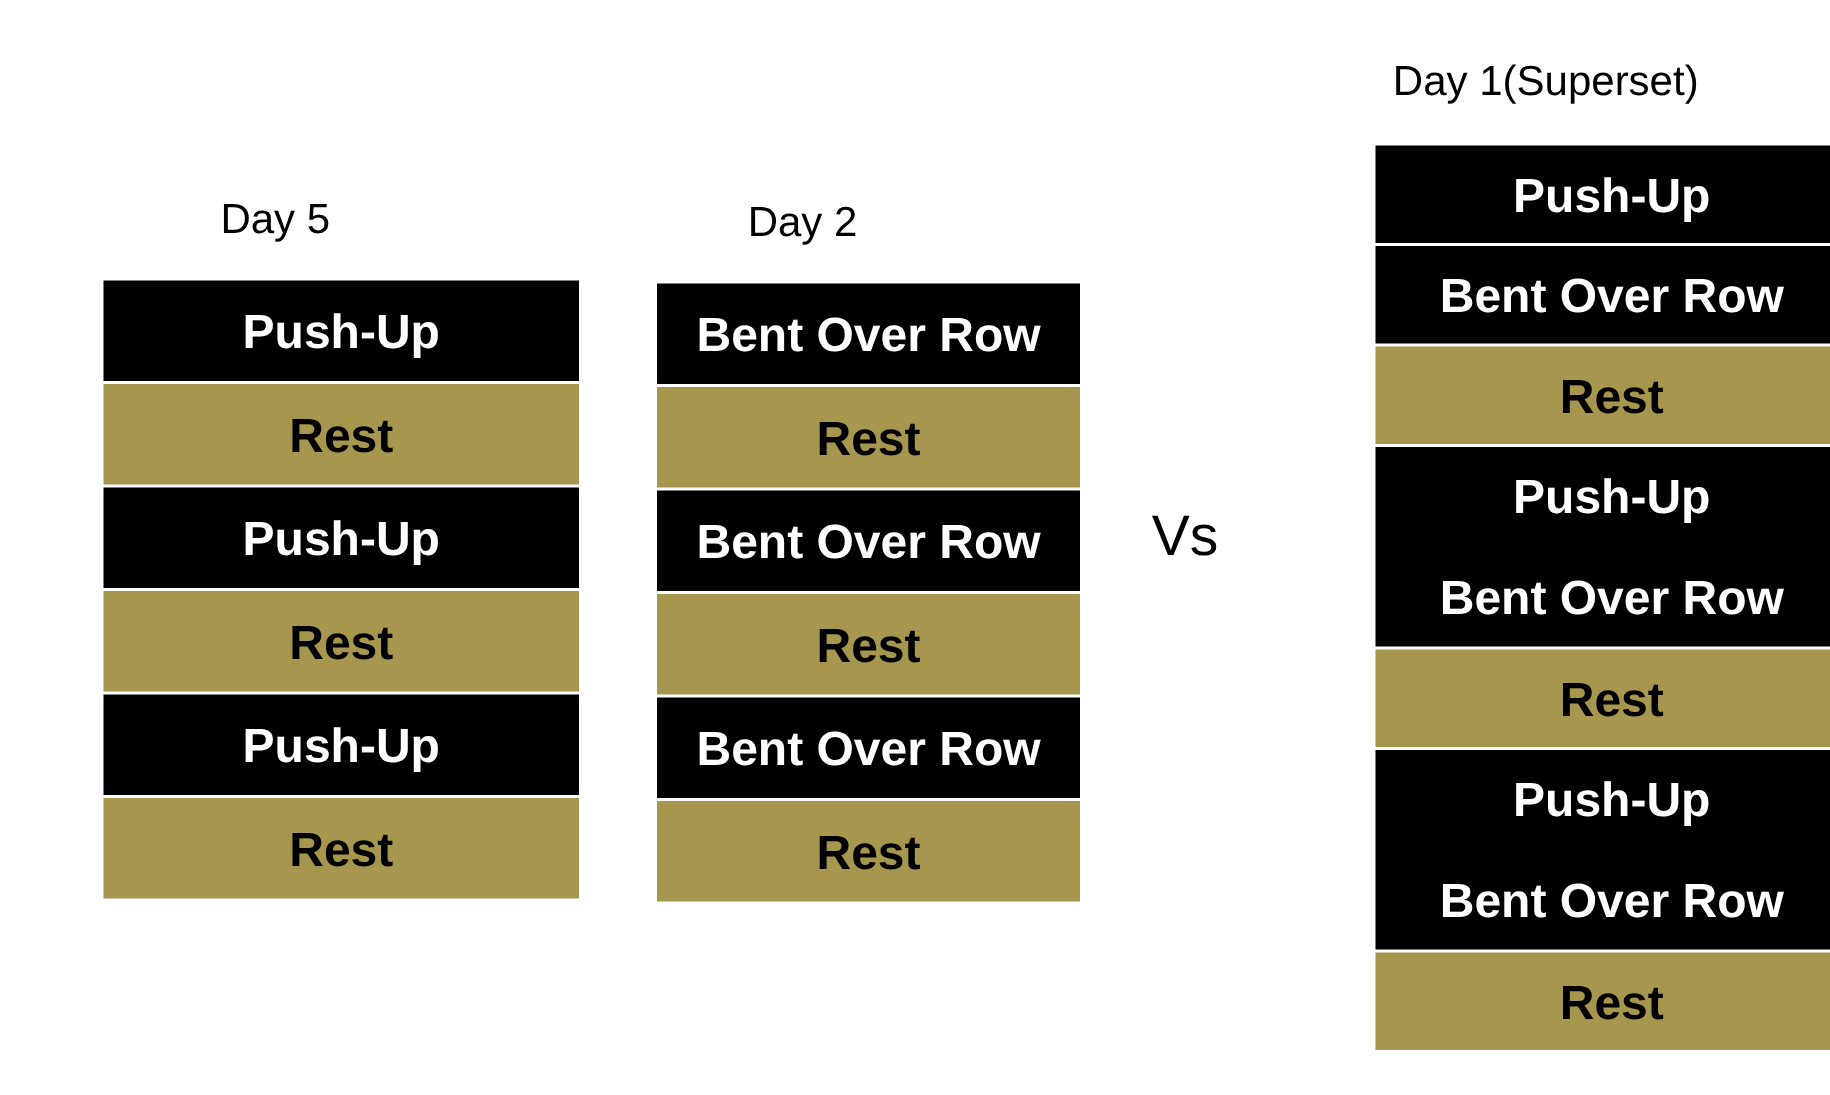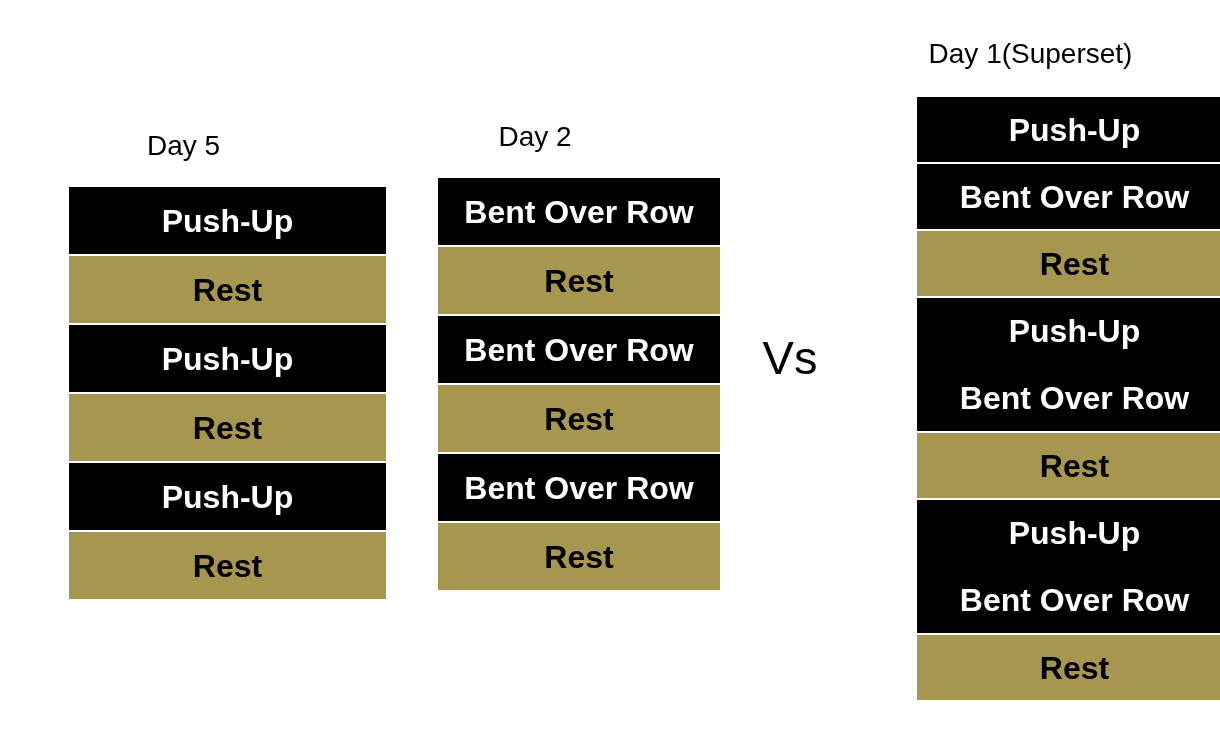--- a/index.html
+++ b/index.html
@@ -44,38 +44,38 @@
   .bar.exercise { background: #000000; color: #ffffff; }
   .bar.rest     { background: #a6964e; color: #000000; }
   .bar-label {
     font-size: 32px;
     font-weight: 700;
     line-height: 1;
     white-space: nowrap;
   }
   
   #col-day1 { left: 25px;  top: 122px; width: 317px; }
-  #col-day2 { left: 394px; top: 113px; width: 282px; }
+  #col-day2 { left: 394px; top: 124px; width: 282px; }
   #col-day1 .col-title, #col-day2 .col-title { margin-bottom: 17px; }
   #col-day1 .bar, #col-day2 .bar { height: 67px; }
   
   #col-superset { left: 873px; top: 30px; width: 315px; }
   #col-superset .col-title { margin-bottom: 19px; }
   #col-superset .bar.single { height: 65px; }
   #col-superset .bar.double { height: 133px; }
   
   .vs {
     position: absolute;
     left: 720px;
     top: 330px;
     width: 140px;
     height: 56px;
     line-height: 56px;
     text-align: center;
-    font-size: 47px;
+    font-size: 38px;
     font-weight: 400;
     color: #000000;
     white-space: nowrap;
   }
 </style>
 </head>
 <body>
 
 <div class="canvas">
 

